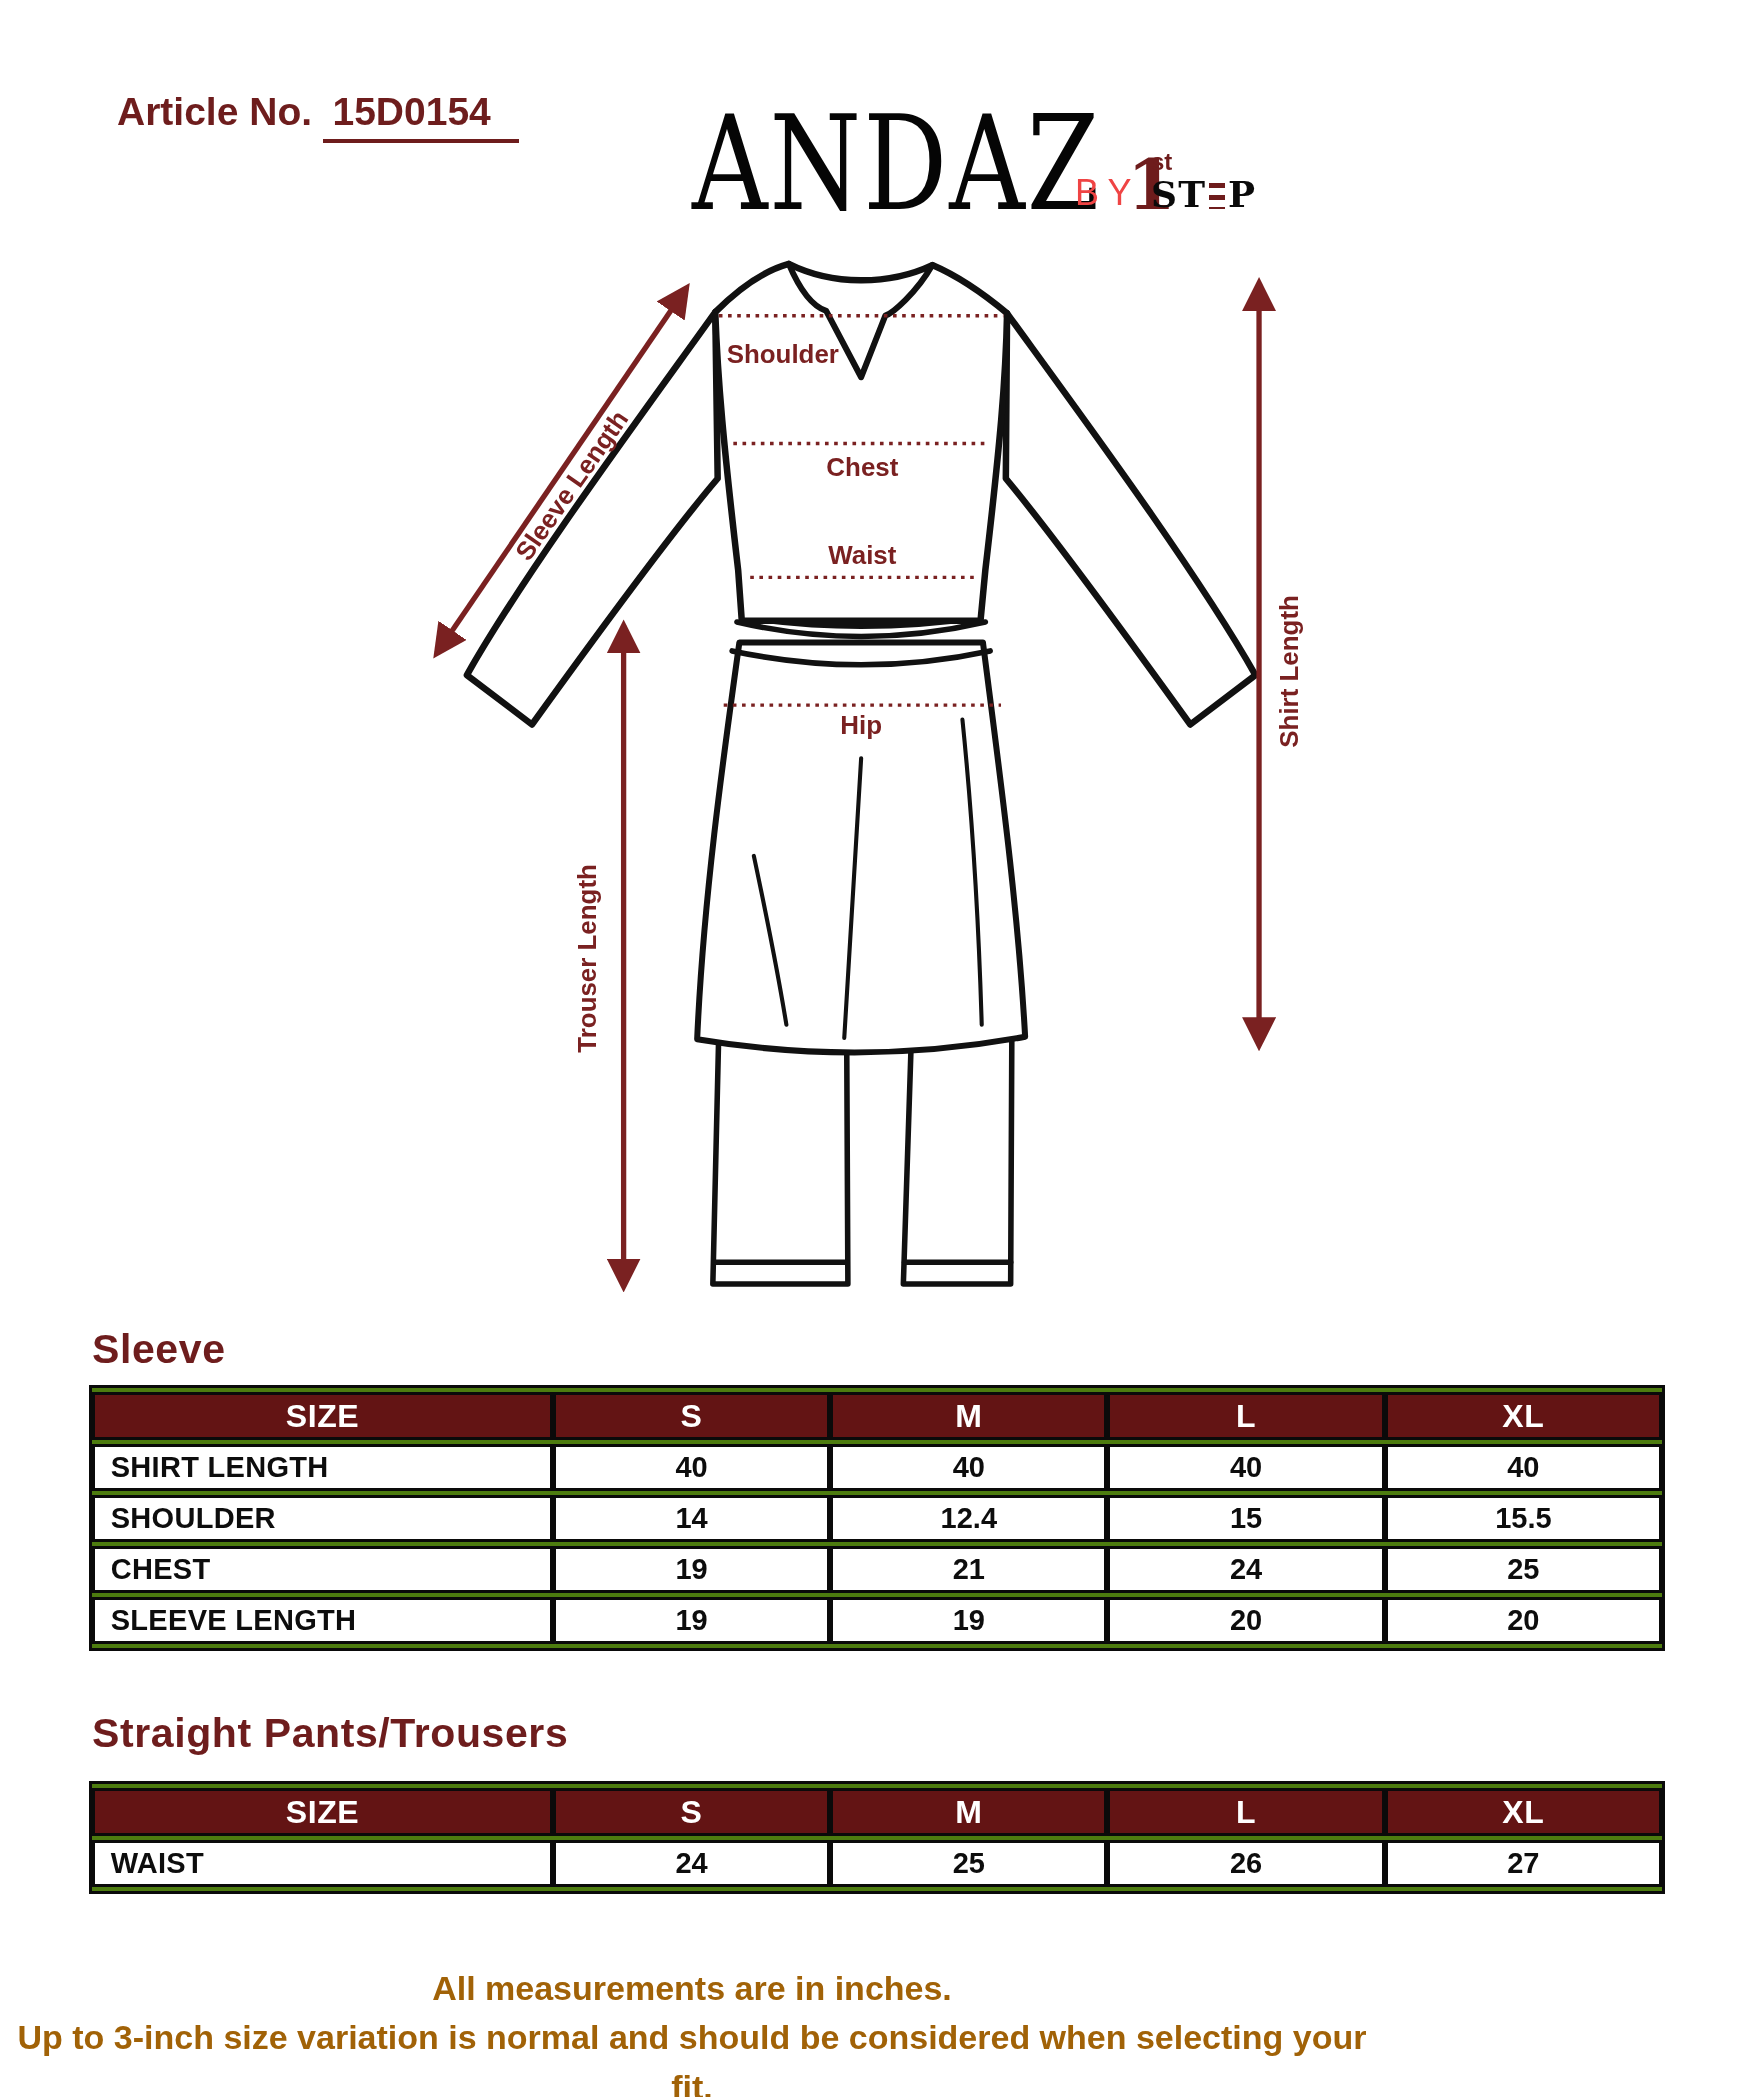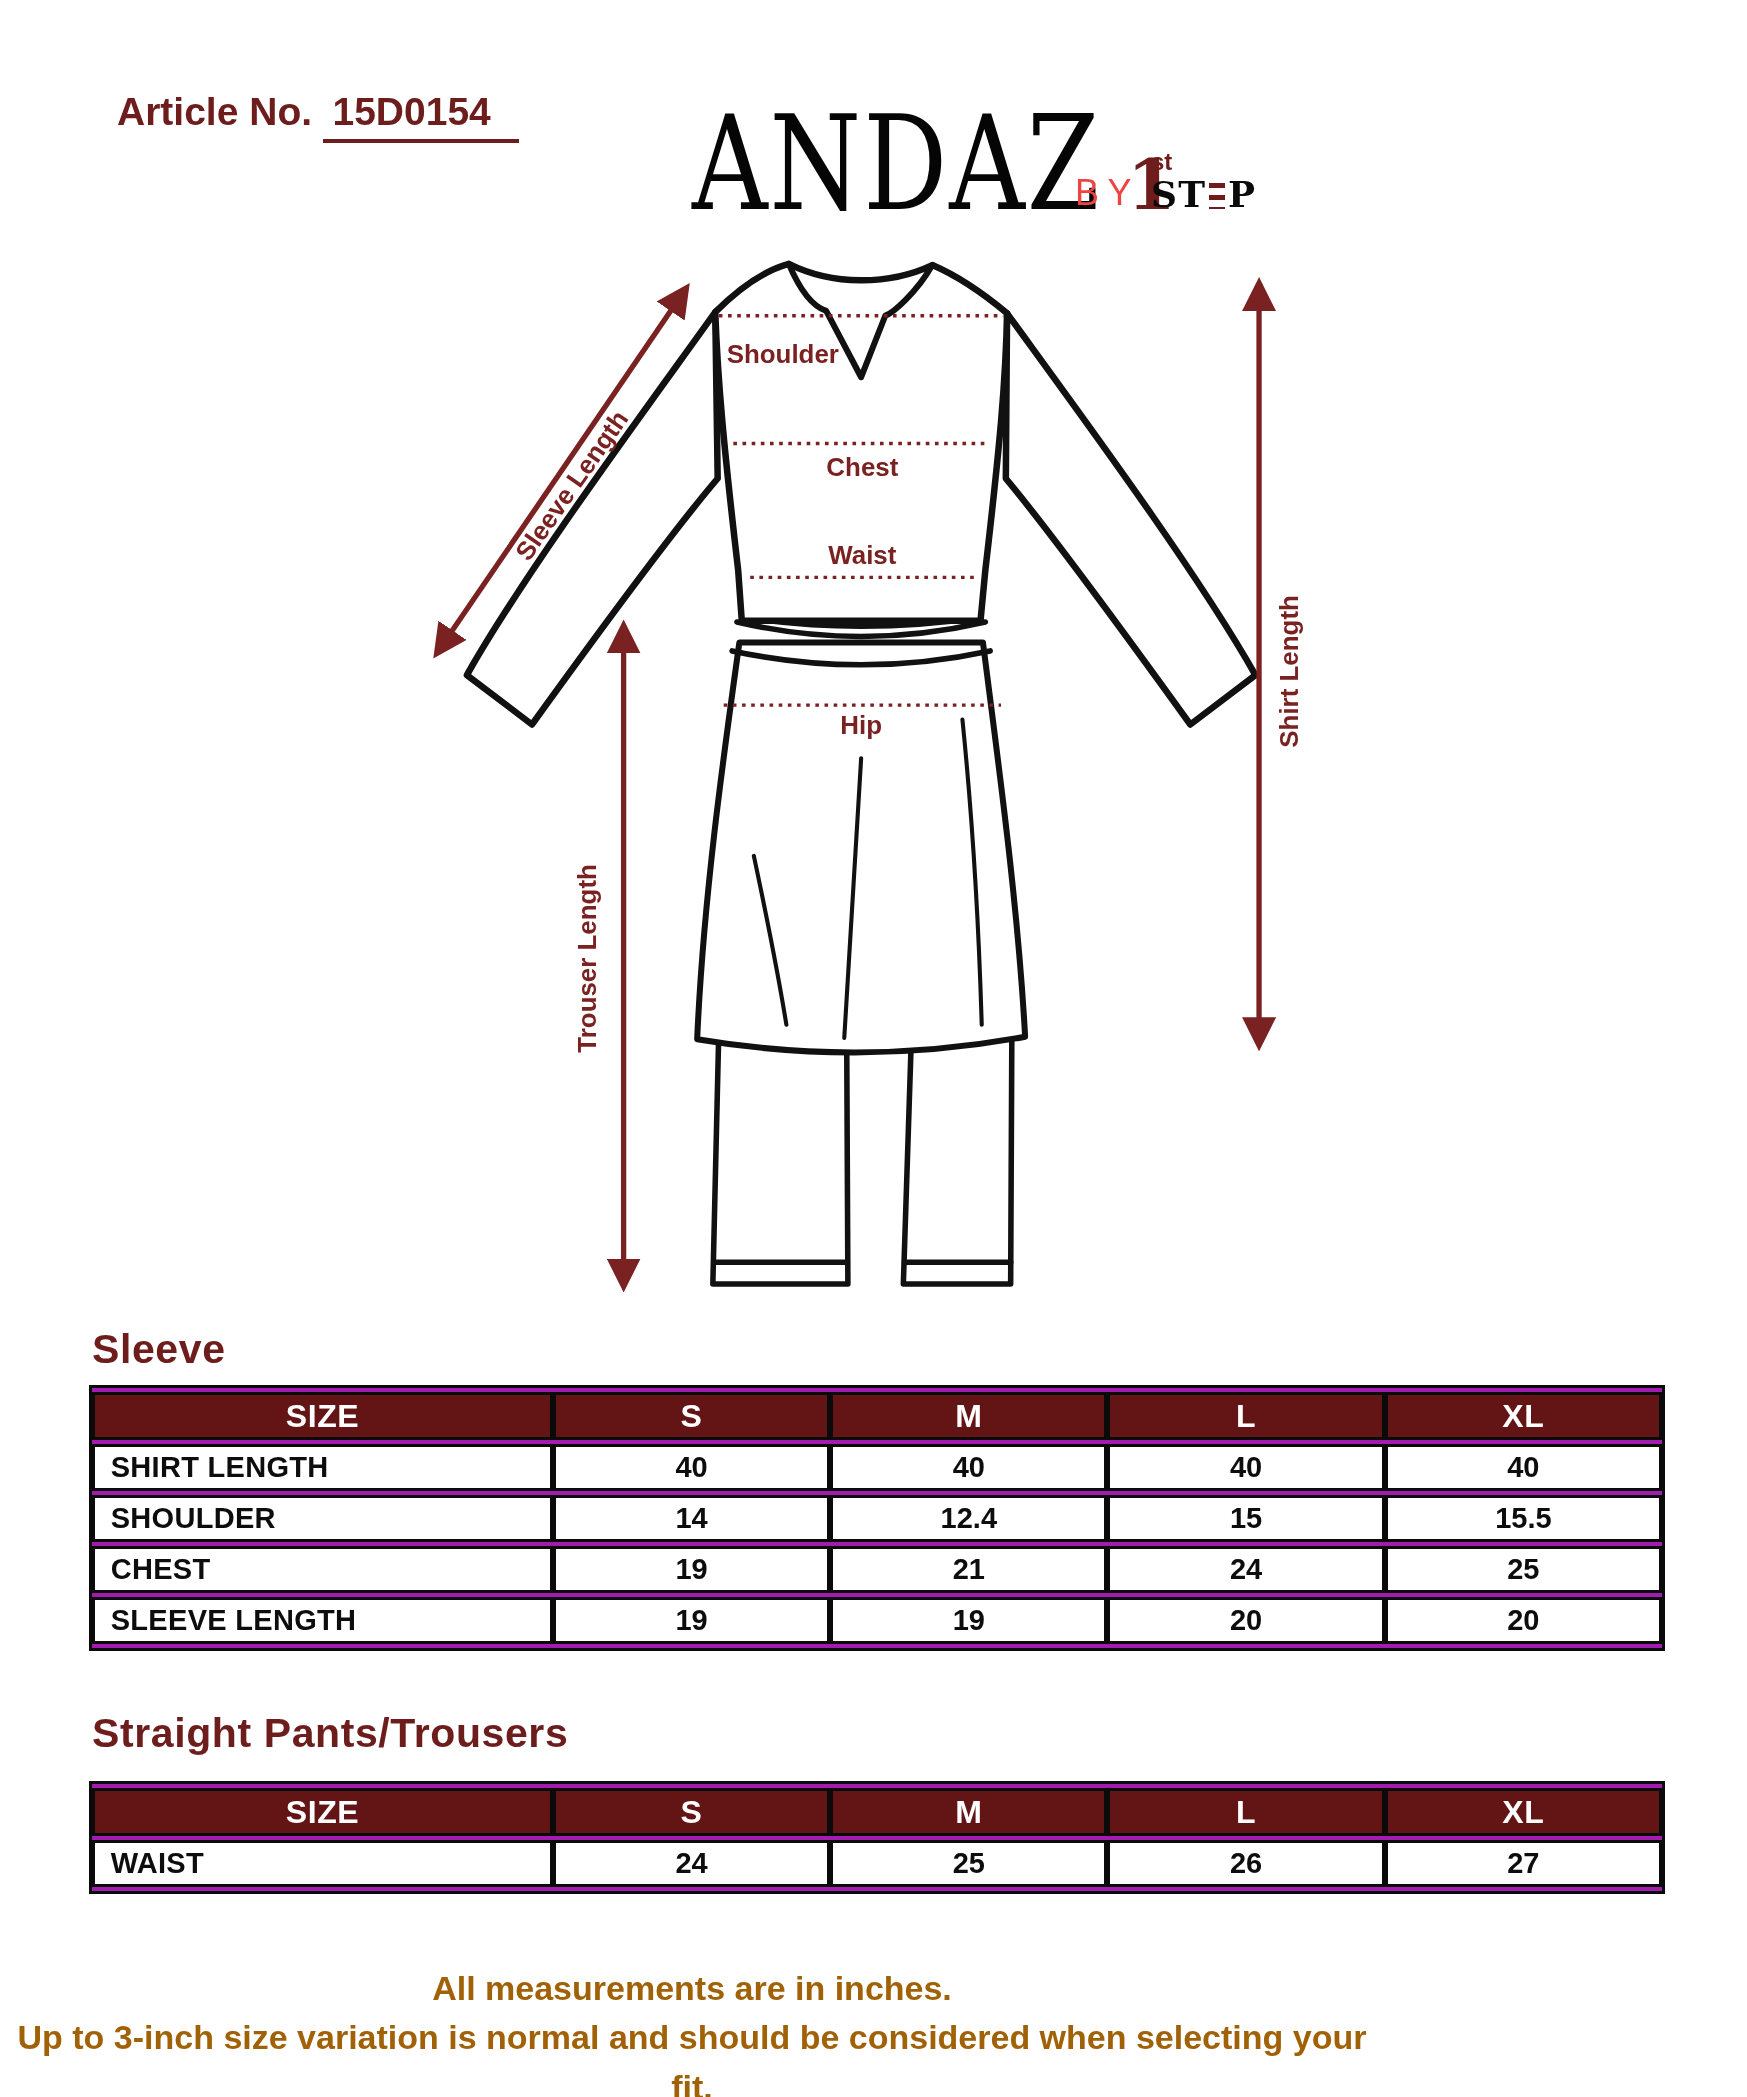--- a/index.html
+++ b/index.html
@@ -48,21 +48,21 @@
   
   .section-title{
     position:absolute;left:92px;
     font-size:41px;font-weight:800;color:#6e1d1d;letter-spacing:0.6px;
   }
   #shirt-title{top:1326px;}
   #trousers-title{top:1710px;}
   table.sizetable{
     position:absolute;left:89px;width:1576px;
     border-collapse:separate;border-spacing:0 4.2px;
-    border:3.6px solid #0a0a0a;background:#a21caf;table-layout:fixed;
+    border:3.6px solid #0a0a0a;background:#4d7c0f;table-layout:fixed;
   }
   #shirt-table{top:1385px;}
   #trousers-table{top:1781px;}
   .sizetable th{
     background:#631414;color:#ffffff;font-size:32px;font-weight:bold;
     height:40px;border:3px solid #0a0a0a;text-align:center;letter-spacing:0.6px;
   }
   .sizetable td{
     border:3px solid #0a0a0a;height:39px;background:#ffffff;
     font-size:29px;font-weight:bold;color:#0d0d0d;text-align:center;

